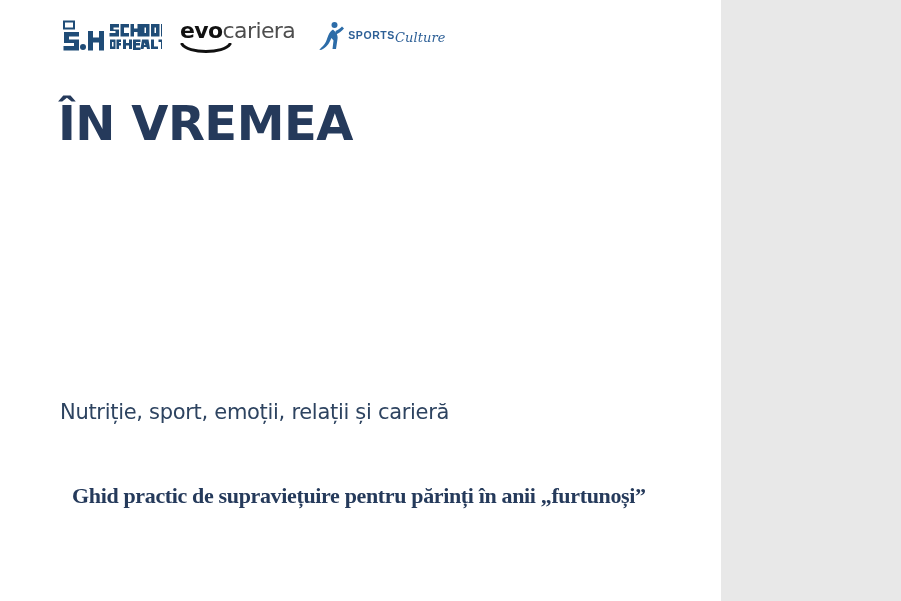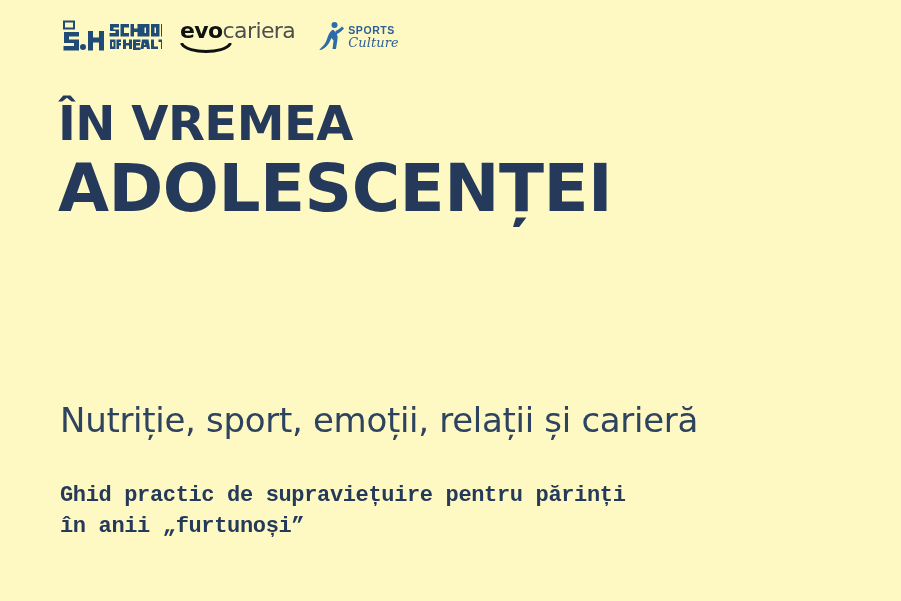--- a/index.html
+++ b/index.html
@@ -10,23 +10,23 @@
     width: 901px;
     height: 601px;
     overflow: hidden;
     background: #e8e8e8;
     font-family: "Liberation Sans", sans-serif;
     -webkit-font-smoothing: antialiased;
   }
 
   .slide {
     position: relative;
-    width: 901px;
+    width: 721px;
     height: 601px;
-    background: #fef9c3;
+    background: #ffffff;
     box-sizing: border-box;
   }
 
   
   .logo-bar {
     position: absolute;
     left: 62px;
     top: 14px;
     height: 46px;
     display: flex;
@@ -62,21 +62,21 @@
   }
   .evo-bold { font-weight: 700; color: #111111; }
   .evo-light { font-weight: 400; color: #4d4d4d; }
   .evo-smile { margin-top: 1px; }
 
   
   .logo-sc { display: flex; align-items: center; }
   .sc-text {
     margin-left: 3px;
     display: flex;
-    flex-direction: column;
+    flex-direction: row;
     line-height: 1;
   }
   .sc-sports {
     font-family: "Liberation Sans", sans-serif;
     font-weight: 700;
     font-size: 10.5px;
     letter-spacing: 0.6px;
     color: #2c5f96;
   }
   .sc-culture {
@@ -127,33 +127,33 @@
     padding-top: 6px;
   }
 
   
   .subtitle {
     position: absolute;
     left: 60px;
     top: 400px;
     font-family: "DejaVu Sans", sans-serif;
     font-weight: 400;
-    font-size: 34px;
+    font-size: 21px;
     letter-spacing: -0.3px;
     color: #2d4360;
     white-space: nowrap;
   }
 
   
   .tagline {
     position: absolute;
-    left: 60px;
+    left: 72px;
     top: 480px;
     width: 580px;
-    font-family: Liberation Mono, monospace;
+    font-family: Liberation Serif, serif;
     font-weight: 700;
     font-size: 22px;
     line-height: 1.42;
     letter-spacing: -0.35px;
     color: #253a5b;
   }
 </style>
 </head>
 <body>
 
@@ -216,20 +216,19 @@
       <div class="sc-text">
         <span class="sc-sports">SPORTS</span>
         <span class="sc-culture">Culture</span>
       </div>
     </div>
 
   </div>
 
   <div class="headline">
     <div class="h-line h-sub1">ÎN VREMEA</div>
-    <div class="h-line h-sub2">ADOLESCENȚEI</div>
   </div>
 
   <div class="subtitle">Nutriție, sport, emoții, relații și carieră</div>
 
   <div class="tagline">Ghid practic de supraviețuire pentru părinți în anii „furtunoși”</div>
 
 </div>
 
 </body></html>

